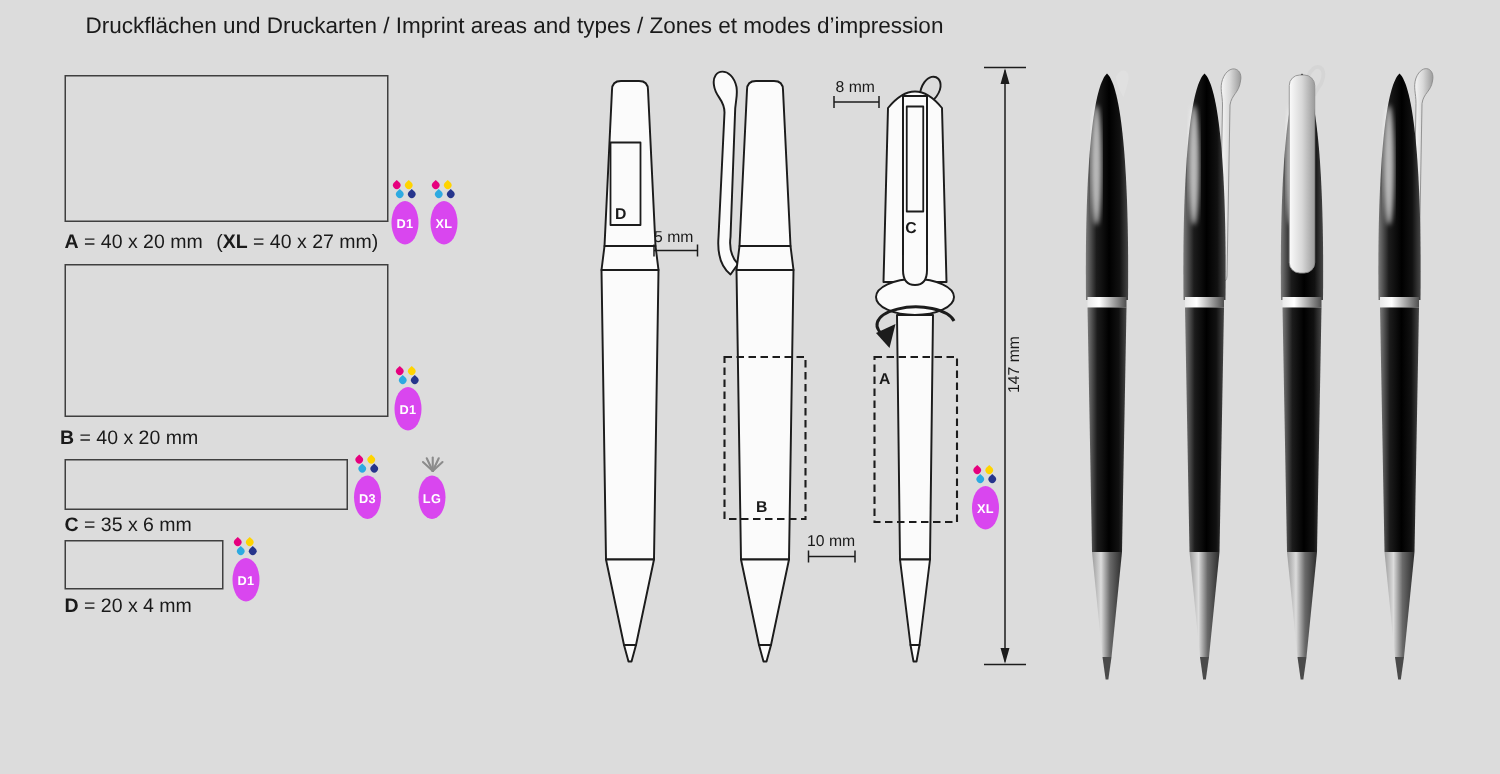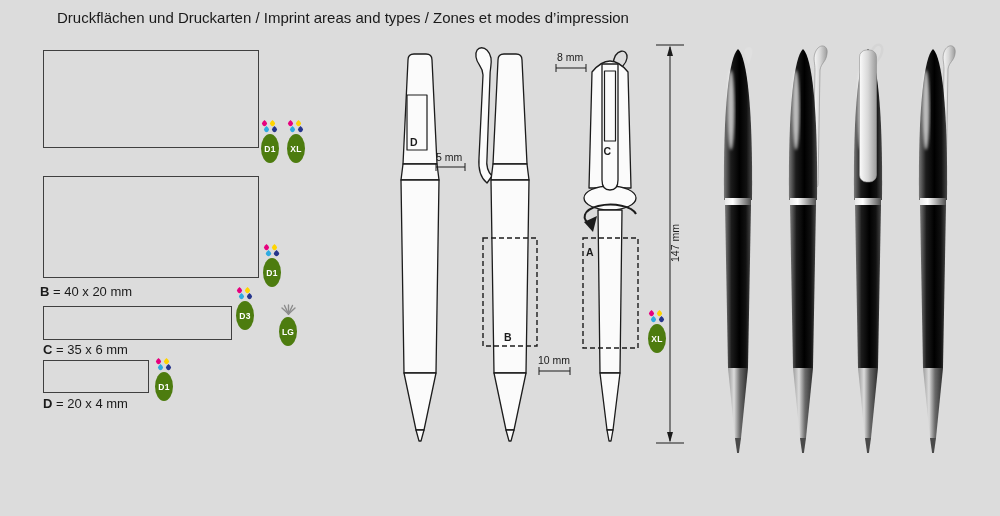--- a/index.html
+++ b/index.html
@@ -11,34 +11,37 @@
   .area-label b { font-weight:bold; }
   .area-label .xl-pre { margin-left:9px; }
   .badge { position:absolute; width:24px; display:flex; flex-direction:column; align-items:center; }
   .drops { position:relative; width:17px; height:12px; display:block; }
   .dp { position:absolute; width:5px; height:5px; border-radius:0 50% 50% 50%; transform:rotate(45deg); }
   .dp.c { background:#2daae1; left:2px;  top:6px; }
   .dp.m { background:#e6007e; left:0px;  top:0px; }
   .dp.y { background:#ffd400; left:8px;  top:0px; }
   .dp.k { background:#26358c; left:10px; top:6px; }
   .laser { width:17px; height:12px; display:block; }
-  .bcirc { width:18px; height:29px; border-radius:50%; background:#4d7c0f; color:#fff;
+  .bcirc { width:18px; height:29px; border-radius:50%; background:#d946ef; color:#fff;
            font-size:8.5px; font-weight:bold; display:flex; align-items:center; justify-content:center;
            margin-top:1px; letter-spacing:.2px; }
   svg.diagram, svg.photos { position:absolute; }
   svg text { font-family:"Liberation Sans",sans-serif; }
 </style>
 </head>
 <body>
 
 <div class="page">
 
   <h1 class="title">Druckflächen und Druckarten / Imprint areas and types / Zones et modes d’impression</h1>
 
   <div class="rect" style="left:43px;top:50px;width:216px;height:98px"></div>
+  <div class="area-label" style="left:43px;top:153px">
+    <b>A</b><span> = 40 x 20 mm</span><span class="xl-pre">(</span><b>XL</b><span> = 40 x 27 mm)</span>
+  </div>
 
   <div class="rect" style="left:43px;top:176px;width:216px;height:102px"></div>
   <div class="area-label" style="left:40px;top:284px">
     <b>B</b><span> = 40 x 20 mm</span>
   </div>
 
   <div class="rect" style="left:43px;top:306px;width:189px;height:34px"></div>
   <div class="area-label" style="left:43px;top:342px">
     <b>C</b><span> = 35 x 6 mm</span>
   </div>
@@ -68,21 +71,21 @@
   </div>
   <div class="badge" style="left:260px;top:245px">
     <span class="drops">
         <i class="dp c"></i>
         <i class="dp m"></i>
         <i class="dp y"></i>
         <i class="dp k"></i>
       </span>
     <span class="bcirc">D1</span>
   </div>
-  <div class="badge" style="left:233px;top:288px">
+  <div class="badge" style="left:233px;top:304px">
     <span class="drops">
         <i class="dp c"></i>
         <i class="dp m"></i>
         <i class="dp y"></i>
         <i class="dp k"></i>
       </span>
     <span class="bcirc">D3</span>
   </div>
   <div class="badge" style="left:276px;top:304px">
     <svg class="laser" viewBox="0 0 17 12">

